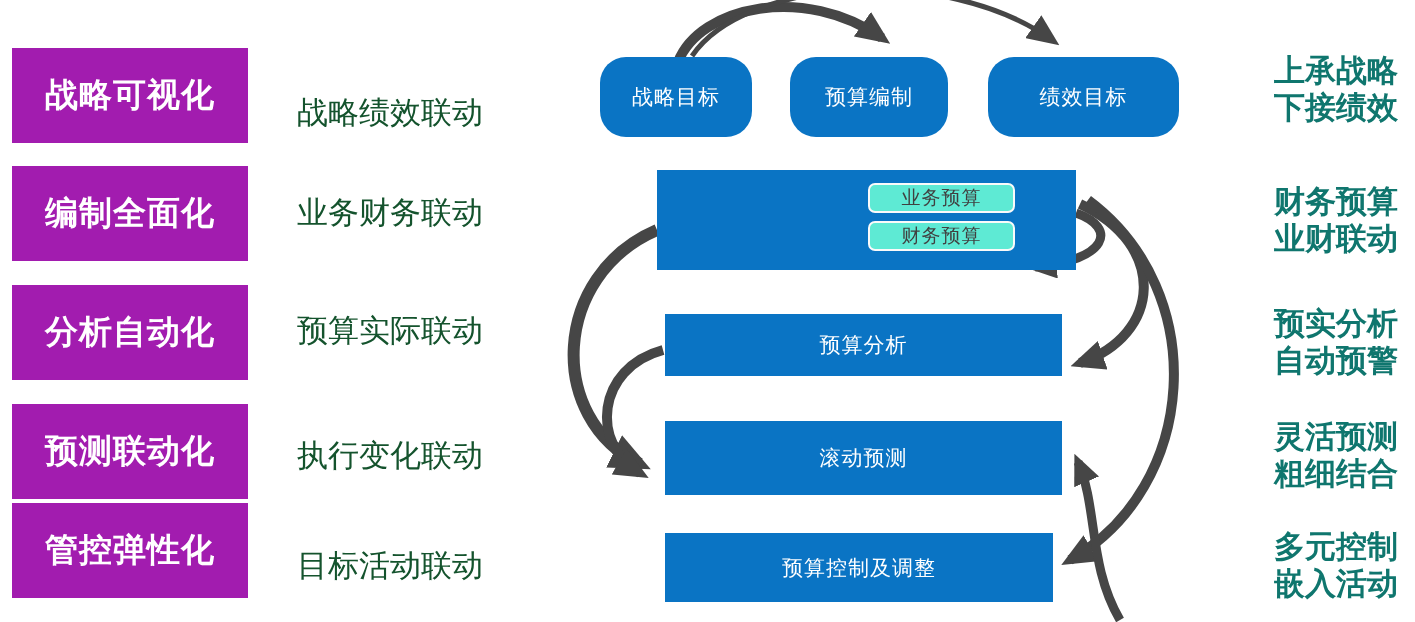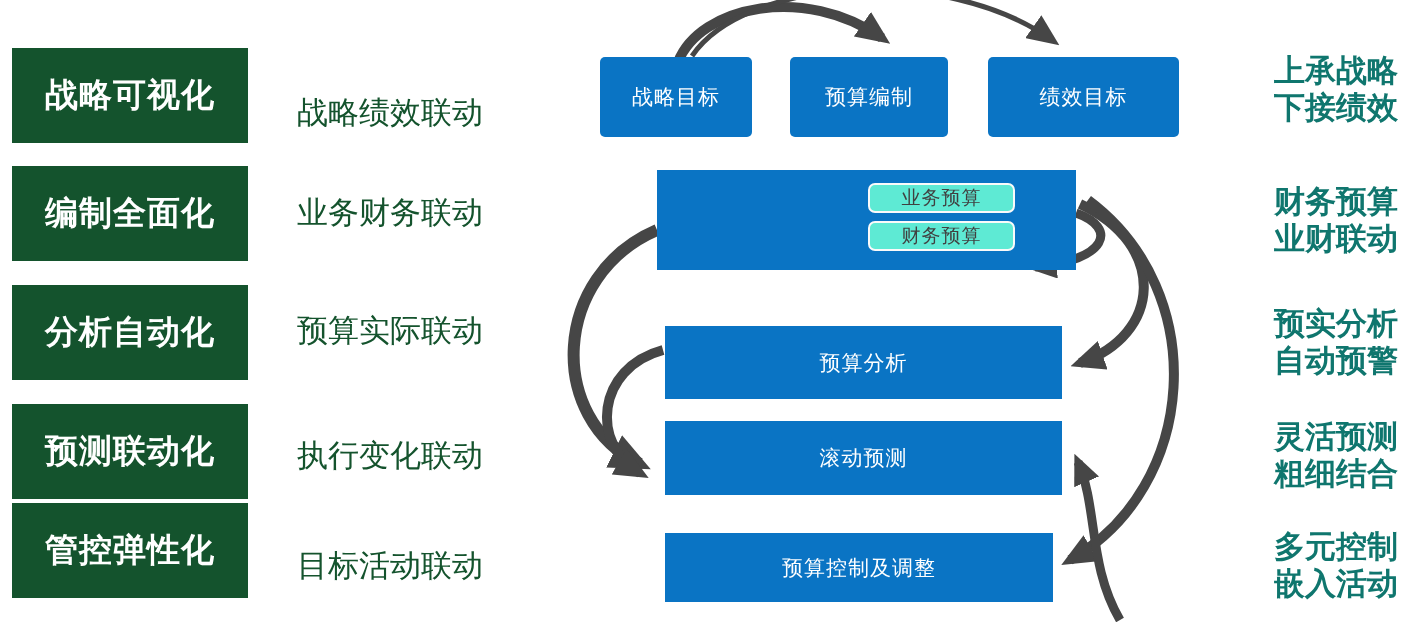--- a/index.html
+++ b/index.html
@@ -3,32 +3,32 @@
 <meta charset="utf-8">
 <style>
   html,body{margin:0;padding:0;background:#fff;}
   .canvas{
     position:relative;width:1415px;height:622px;background:#ffffff;overflow:hidden;
     font-family:"Liberation Sans","DejaVu Sans",sans-serif;
   }
   .arrows{position:absolute;left:0;top:0;width:1415px;height:622px;pointer-events:none;}
   
   .lbox{
-    position:absolute;left:12px;width:236px;height:95px;background:#14532d;
+    position:absolute;left:12px;width:236px;height:95px;background:#a21caf;
     color:#ffffff;font-size:33px;font-weight:bold;letter-spacing:1px;
     display:flex;align-items:center;justify-content:center;
   }
   
   .mlabel{
     position:absolute;left:297px;width:210px;color:#14532d;font-size:31px;
     font-weight:normal;white-space:nowrap;line-height:1;
   }
   
   .topbox{
-    position:absolute;top:57px;height:80px;background:#0A74C4;border-radius:5px;
+    position:absolute;top:57px;height:80px;background:#0A74C4;border-radius:26px;
     color:#fff;font-size:21px;display:flex;align-items:center;justify-content:center;
     letter-spacing:1px;
   }
   .bigbox{
     position:absolute;left:657px;top:170px;width:419px;height:100px;background:#0A74C4;
   }
   .chip{
     position:absolute;left:211px;width:143px;height:26px;background:#5eead4;
     border:2px solid #FAFAFA;border-radius:7px;color:#404040;font-size:19px;
     display:flex;align-items:center;justify-content:center;letter-spacing:1px;
@@ -104,21 +104,21 @@
 
   <div class="bigbox">
     <div class="chip" style="top:13px">
         <span>业务预算</span>
       </div>
     <div class="chip" style="top:51px">
         <span>财务预算</span>
       </div>
   </div>
 
-  <div class="rowbox" style="top:326px;height:73px">
+  <div class="rowbox" style="top:314px;height:62px">
       <span>预算分析</span>
     </div>
   <div class="rowbox" style="top:421px;height:74px">
       <span>滚动预测</span>
     </div>
   <div class="rowbox" style="top:533px;height:69px;width:388px">
       <span>预算控制及调整</span>
     </div>
 
   <div class="rlabel" style="top:52px">

